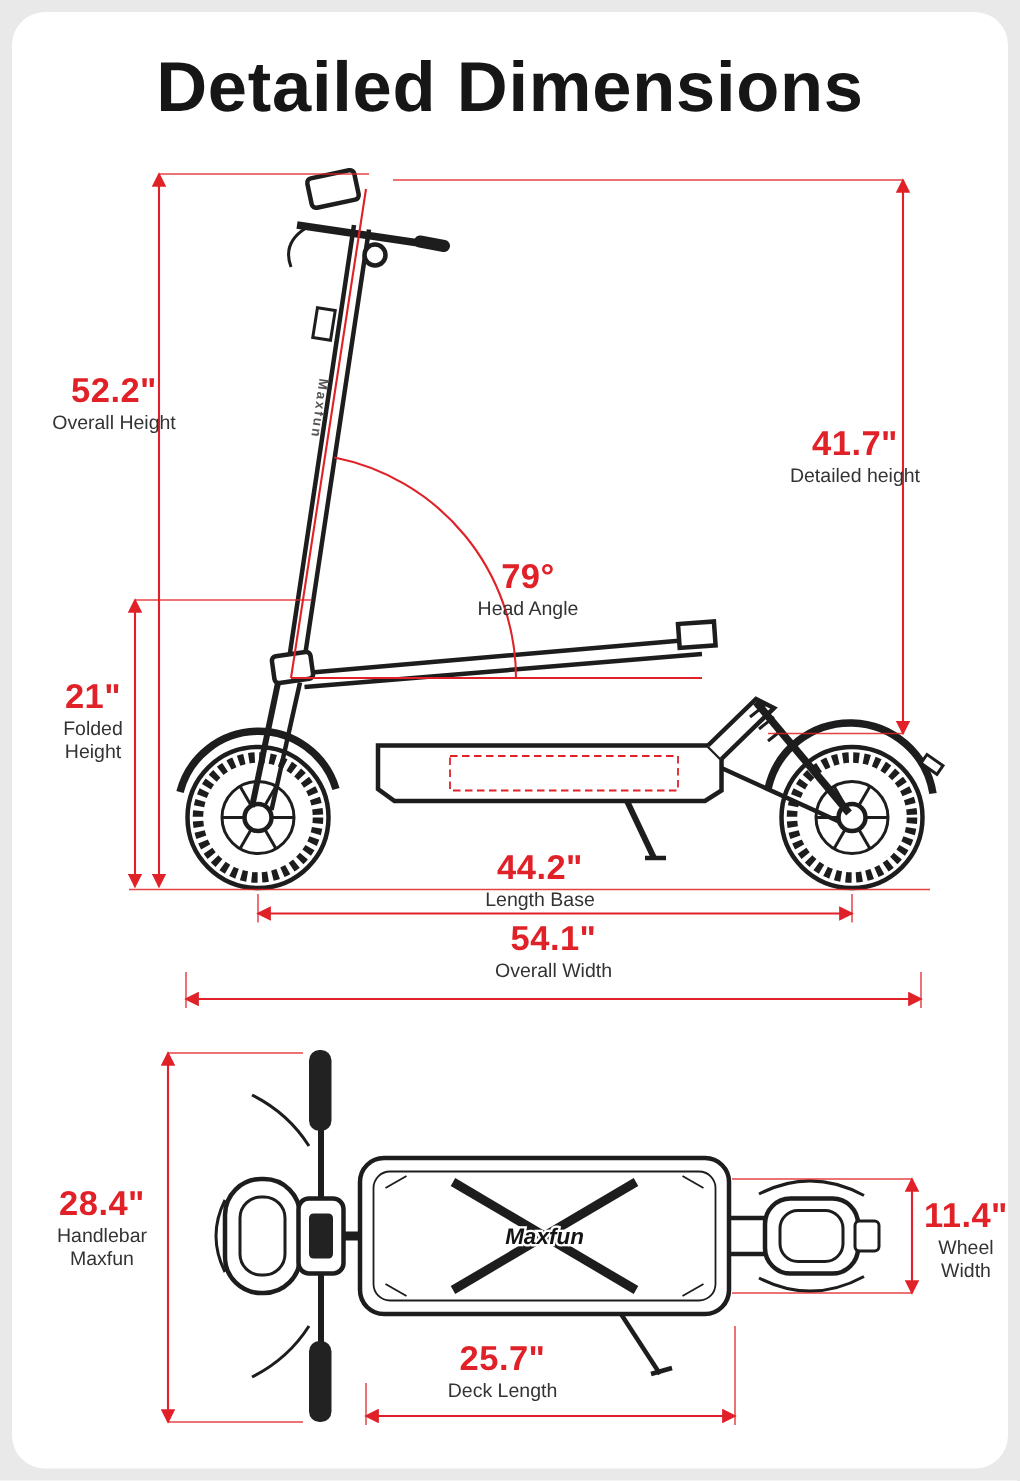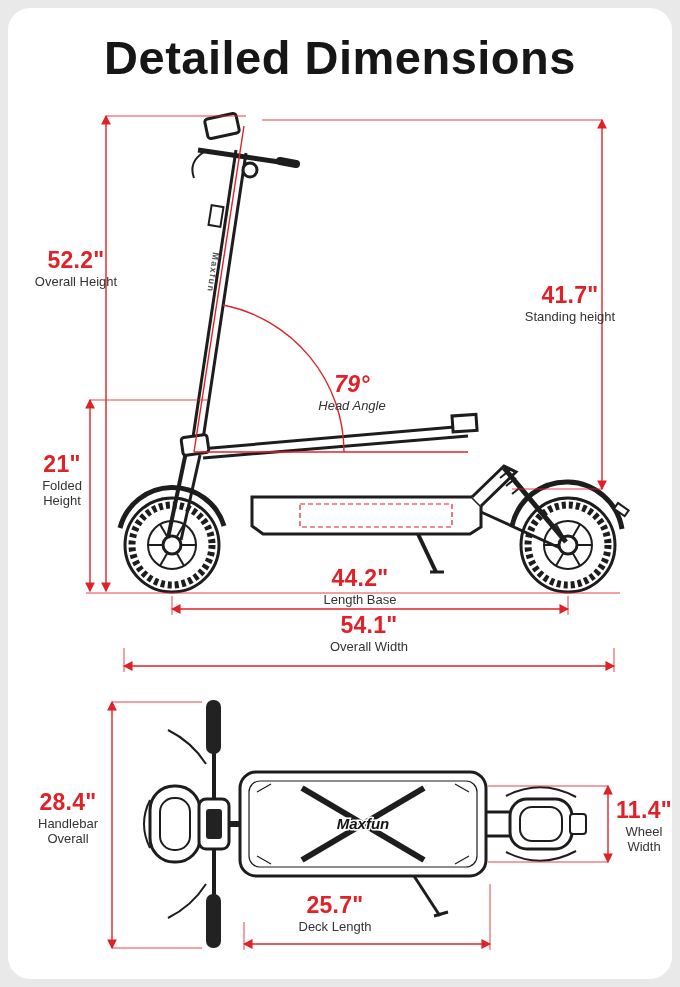--- a/index.html
+++ b/index.html
@@ -256,41 +256,41 @@
     <div class="lbl">Overall Height</div>
   </div>
 
   <div class="dim" style="left:26px;top:452px;width:72px;">
     <div class="val">21"</div>
     <div class="lbl">Folded Height</div>
   </div>
 
   <div class="dim" style="left:505px;top:283px;width:130px;">
     <div class="val">41.7"</div>
-    <div class="lbl">Standing height</div>
-  </div>
-
-  <div class="dim" style="left:300px;top:372px;width:104px;font-style:italic;">
+    <div class="lbl">Detailed height</div>
+  </div>
+
+  <div class="dim" style="left:300px;top:372px;width:104px;">
     <div class="val">79°</div>
     <div class="lbl">Head Angle</div>
   </div>
 
   <div class="dim" style="left:290px;top:566px;width:140px;">
     <div class="val">44.2"</div>
     <div class="lbl">Length Base</div>
   </div>
 
   <div class="dim" style="left:294px;top:613px;width:150px;">
     <div class="val">54.1"</div>
     <div class="lbl">Overall Width</div>
   </div>
 
   <div class="dim" style="left:24px;top:790px;width:88px;">
     <div class="val">28.4"</div>
-    <div class="lbl">Handlebar Overall</div>
+    <div class="lbl">Handlebar Maxfun</div>
   </div>
 
   <div class="dim" style="left:613px;top:798px;width:62px;">
     <div class="val">11.4"</div>
     <div class="lbl">Wheel Width</div>
   </div>
 
   <div class="dim" style="left:275px;top:893px;width:120px;">
     <div class="val">25.7"</div>
     <div class="lbl">Deck Length</div>

